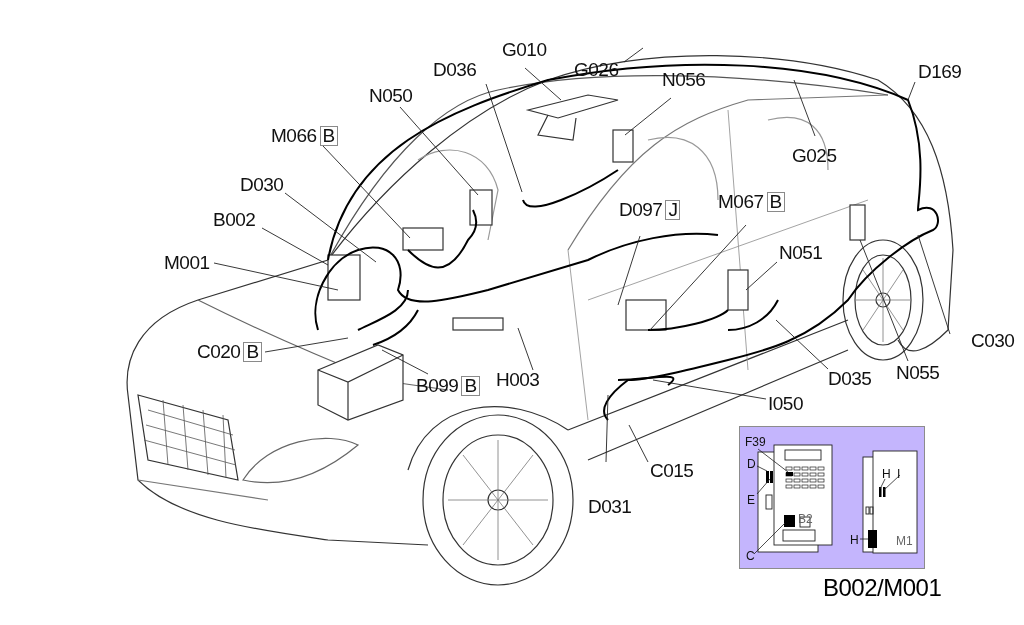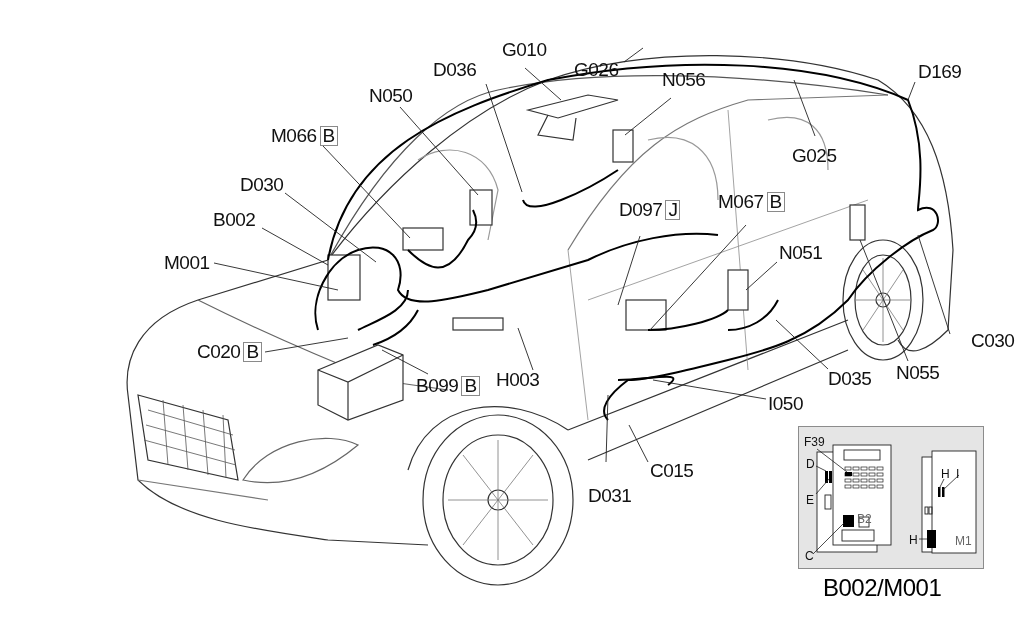--- a/index.html
+++ b/index.html
@@ -3,22 +3,22 @@
 <meta charset="utf-8">
 <style>
   html, body { margin:0; padding:0; background:#ffffff; }
   body { width:1024px; height:625px; position:relative; overflow:hidden;
          font-family:"Liberation Sans", sans-serif; }
   #stage { position:absolute; left:0; top:0; width:900px; height:625px;margin-left:28px; }
   .lbl { position:absolute; font-size:19px; color:#111; white-space:nowrap;
          letter-spacing:-0.5px; line-height:20px; }
   .box { display:inline-block; border:1px solid #8a8a8a; padding:0 2px;
          margin-left:3px; line-height:18px; }
-  .inset { position:absolute; left:770px; top:426px; width:184px; height:141px;
-           border:1px solid #8c8c8c; background:#e5e5e5; }
+  .inset { position:absolute; left:711px; top:426px; width:184px; height:141px;
+           border:1px solid #8c8c8c; background:#c4b5fd; }
   .inset-cap { position:absolute; left:795px; top:574px; font-size:24px; letter-spacing:-0.5px; }
   .ilbl { position:absolute; font-size:12px; color:#111; }
 </style>
 </head>
 <body>
 
 <div id="stage">
 <svg width="1024" height="625" viewBox="0 0 1024 625">
   <g fill="none" stroke="#333" stroke-width="1.2">
 
@@ -124,21 +124,21 @@
 <div class="lbl" style="left:690px;top:192px"><span>M067</span><span class="box">B</span></div>
 <div class="lbl" style="left:751px;top:243px"><span>N051</span></div>
 <div class="lbl" style="left:169px;top:342px"><span>C020</span><span class="box">B</span></div>
 <div class="lbl" style="left:388px;top:376px"><span>B099</span><span class="box">B</span></div>
 <div class="lbl" style="left:468px;top:370px"><span>H003</span></div>
 <div class="lbl" style="left:800px;top:369px"><span>D035</span></div>
 <div class="lbl" style="left:868px;top:363px"><span>N055</span></div>
 <div class="lbl" style="left:943px;top:331px"><span>C030</span></div>
 <div class="lbl" style="left:740px;top:394px"><span>I050</span></div>
 <div class="lbl" style="left:622px;top:461px"><span>C015</span></div>
-<div class="lbl" style="left:560px;top:486px"><span>D031</span></div>
+<div class="lbl" style="left:560px;top:497px"><span>D031</span></div>
 
 <div class="inset">
   <svg width="184" height="141" viewBox="0 0 184 141">
     <g fill="none" stroke="#222" stroke-width="0.9">
       <rect x="18" y="25" width="60" height="100" fill="#fff"></rect>
       <rect x="34" y="18" width="58" height="100" fill="#fff"></rect>
       <rect x="45" y="23" width="36" height="10"></rect>
       <g stroke-width="0.7">
         <rect x="46" y="40" width="6" height="3"></rect>
             <rect x="54" y="40" width="6" height="3"></rect>

